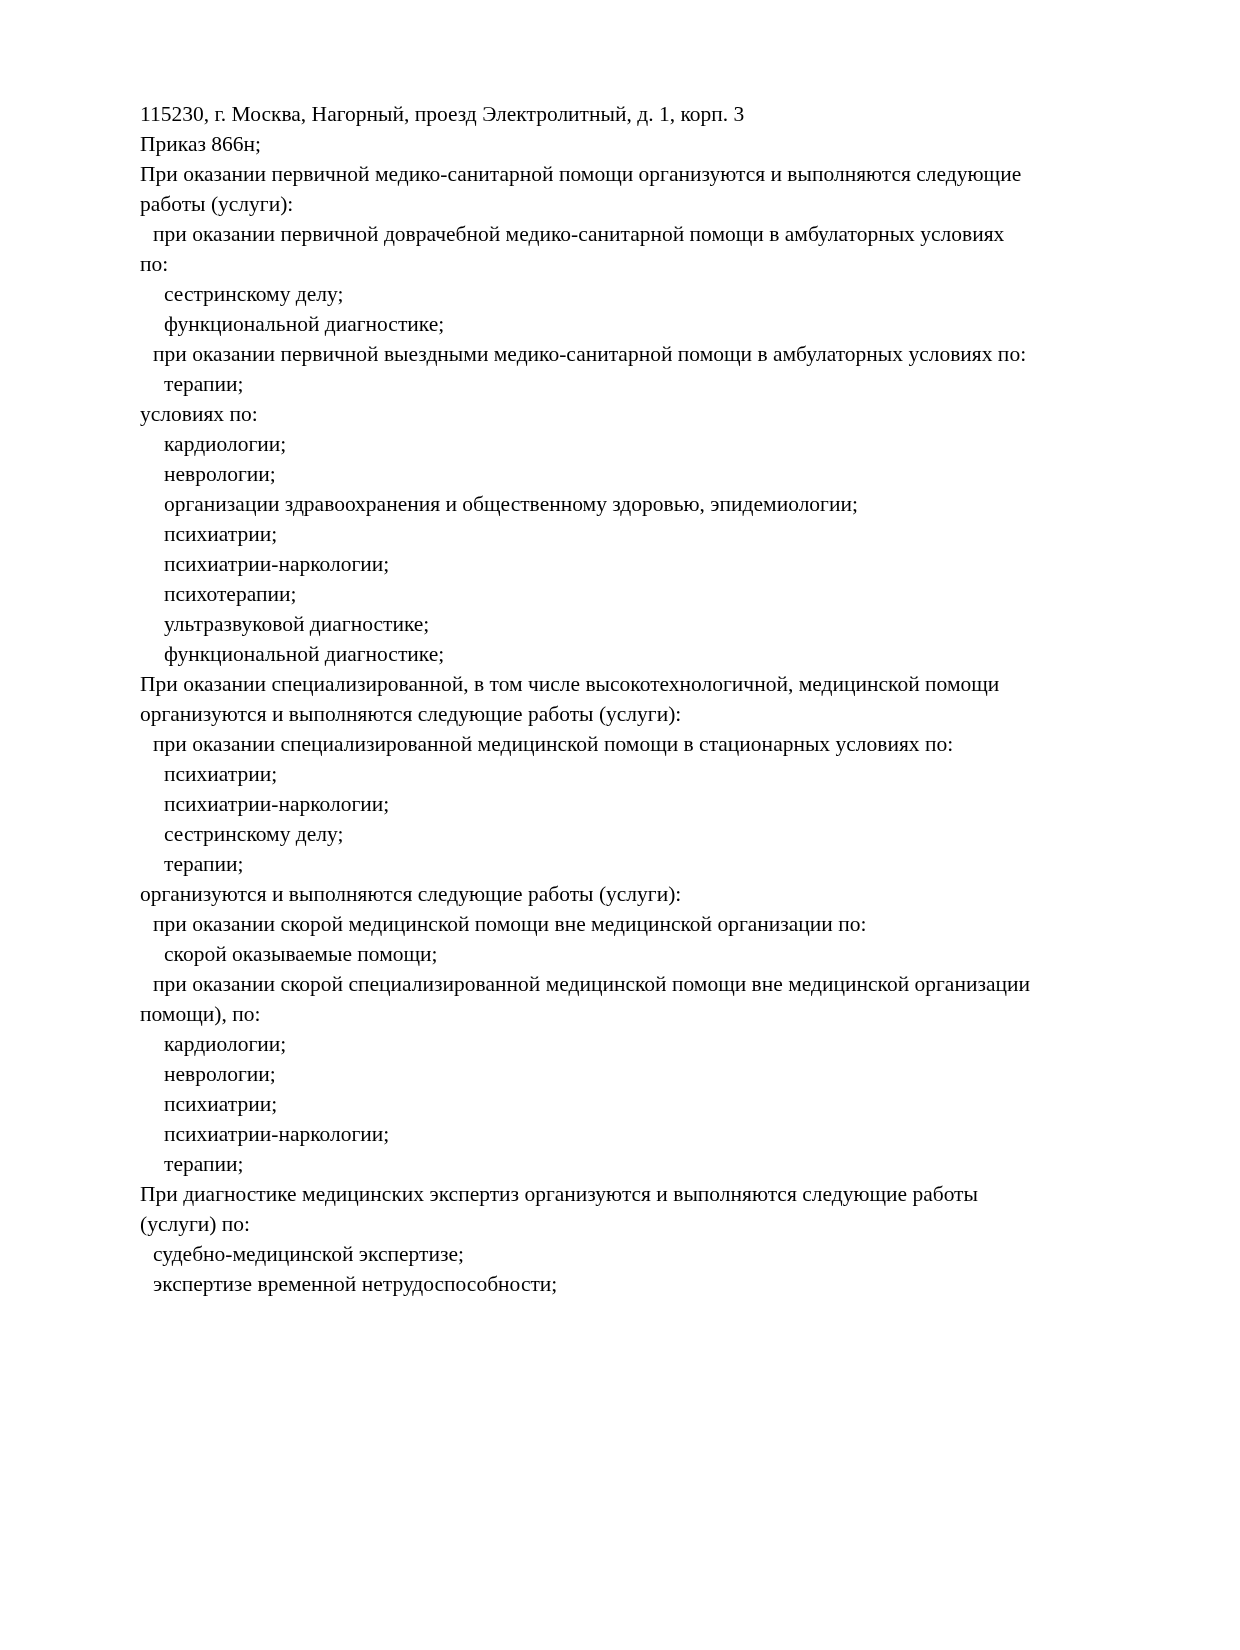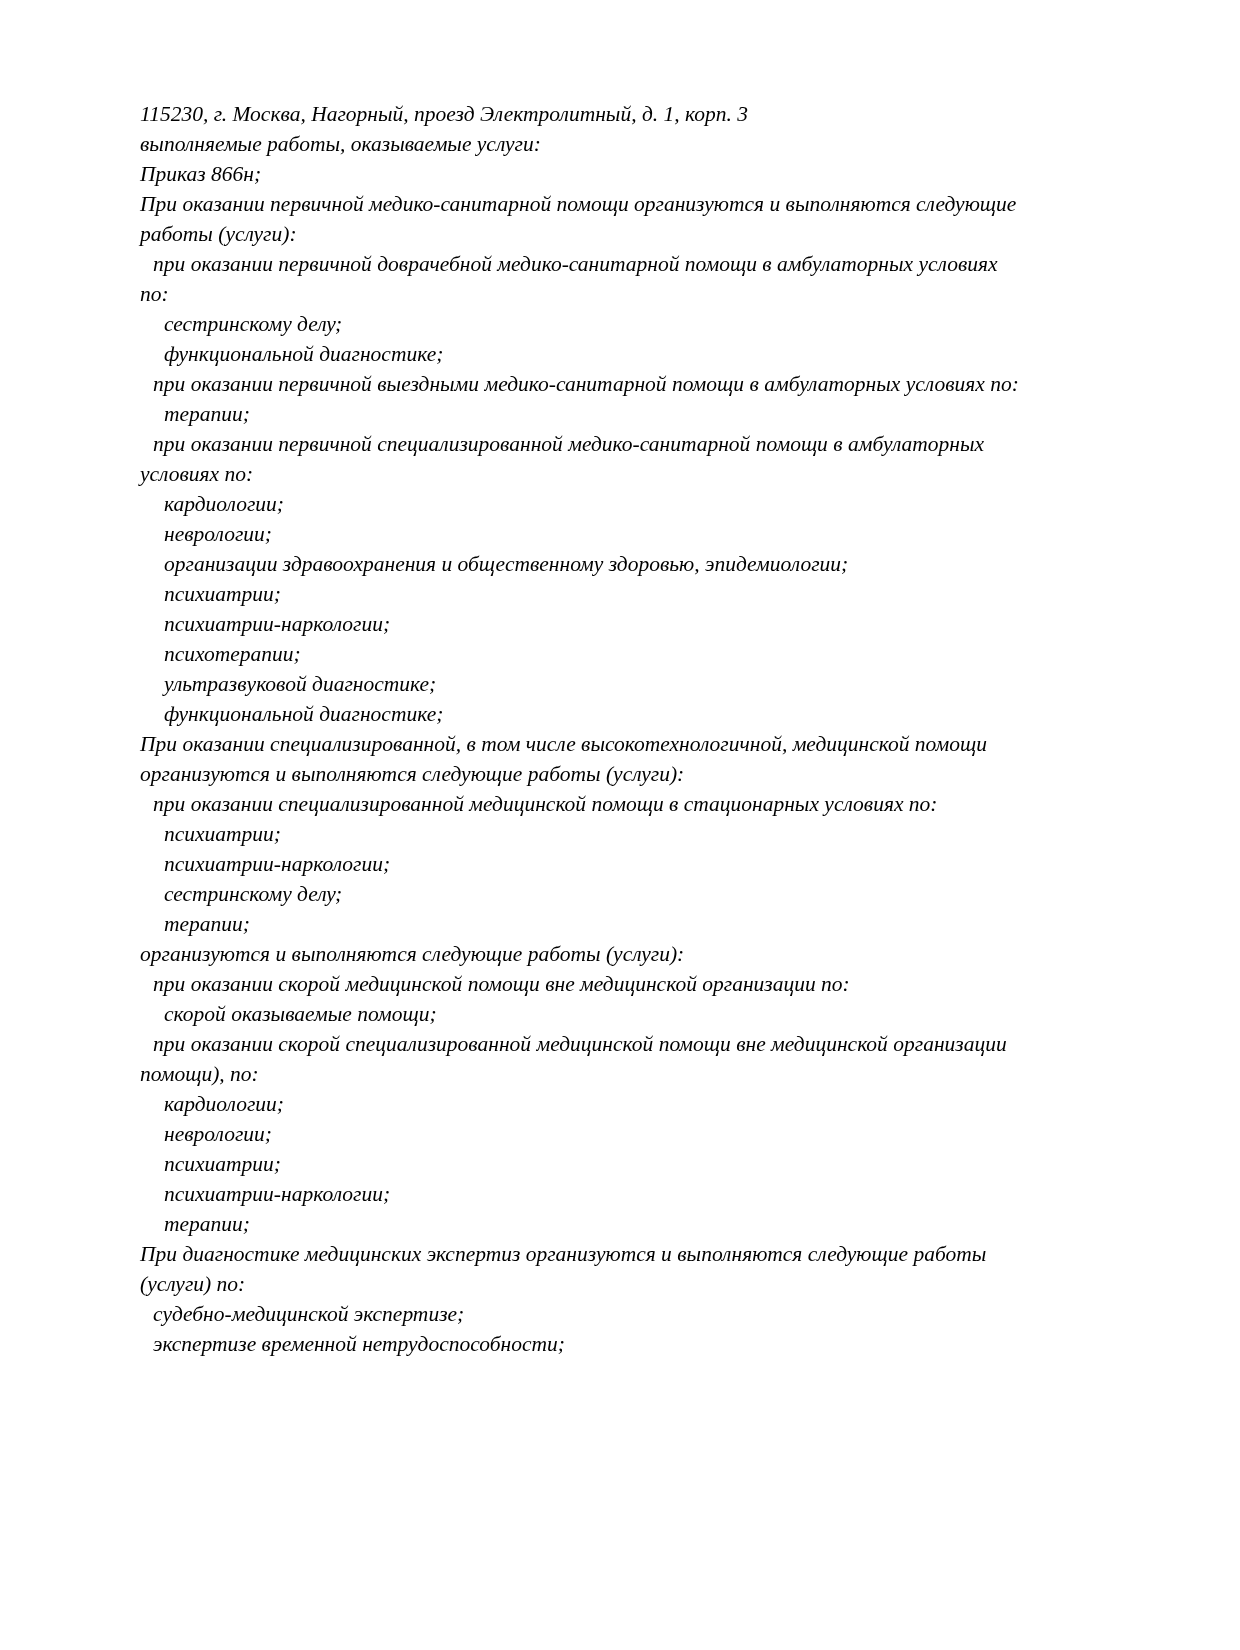--- a/index.html
+++ b/index.html
@@ -12,21 +12,20 @@
     background: #ffffff;
     overflow: hidden;
   }
   .page {
     position: absolute;
     top: 0;
     left: 0;
     width: 992px;
     height: 1650px;
     background: #ffffff;
-    font-style: italic;
   }
   .textblock {
     position: absolute;
     left: 140px;
     top: 99px;
     width: 1010px;
     font-family: "Liberation Serif", "DejaVu Serif", serif;
     font-size: 21.5px;
     line-height: 30px;
     color: #000000;
@@ -36,31 +35,29 @@
   }
   .line.indent-1 { padding-left: 13px; }
   .line.indent-2 { padding-left: 24px; }
 </style>
 </head>
 <body>
 
 <div class="page">
   <div class="textblock" id="textblock">
       <div class="line indent-0">115230, г. Москва, Нагорный, проезд Электролитный, д. 1, корп. 3</div>
-      <div class="line indent-0">выполняемые работы, оказываемые услуги:</div>
       <div class="line indent-0">Приказ 866н;</div>
       <div class="line indent-0">При оказании первичной медико-санитарной помощи организуются и выполняются следующие</div>
       <div class="line indent-0">работы (услуги):</div>
       <div class="line indent-1">при оказании первичной доврачебной медико-санитарной помощи в амбулаторных условиях</div>
       <div class="line indent-0">по:</div>
       <div class="line indent-2">сестринскому делу;</div>
       <div class="line indent-2">функциональной диагностике;</div>
       <div class="line indent-1">при оказании первичной выездными медико-санитарной помощи в амбулаторных условиях по:</div>
       <div class="line indent-2">терапии;</div>
-      <div class="line indent-1">при оказании первичной специализированной медико-санитарной помощи в амбулаторных</div>
       <div class="line indent-0">условиях по:</div>
       <div class="line indent-2">кардиологии;</div>
       <div class="line indent-2">неврологии;</div>
       <div class="line indent-2">организации здравоохранения и общественному здоровью, эпидемиологии;</div>
       <div class="line indent-2">психиатрии;</div>
       <div class="line indent-2">психиатрии-наркологии;</div>
       <div class="line indent-2">психотерапии;</div>
       <div class="line indent-2">ультразвуковой диагностике;</div>
       <div class="line indent-2">функциональной диагностике;</div>
       <div class="line indent-0">При оказании специализированной, в том числе высокотехнологичной, медицинской помощи</div>

